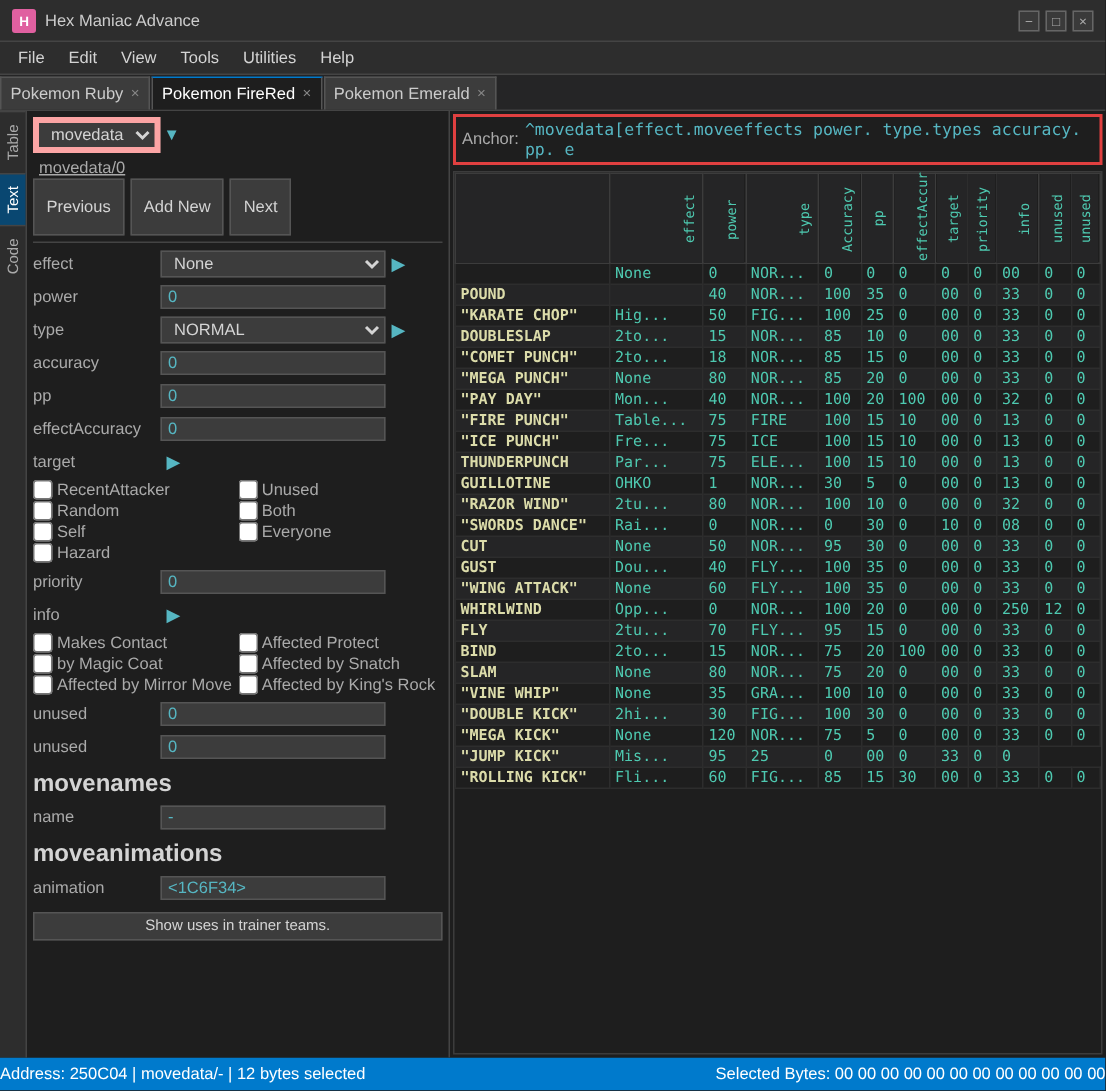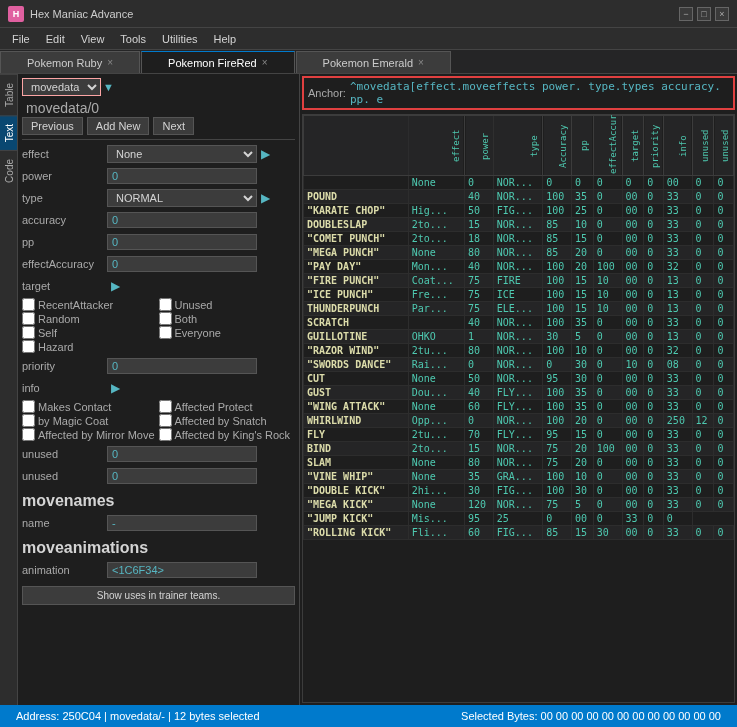--- a/index.html
+++ b/index.html
@@ -57,21 +57,21 @@
     
     #tabbar {
       background: #252526;
       height: 24px;
       display: flex;
       align-items: flex-end;
       border-bottom: 1px solid #444;
     }
     .tab {
       height: 22px;
-      padding: 0 26px;
+      padding: 0 6px;
       display: flex;
       align-items: center;
       gap: 5px;
       cursor: pointer;
       font-size: 11px;
       background: #3c3c3c;
       border: 1px solid #555;
       border-bottom: none;
       color: #ccc;
       margin-right: 1px;
@@ -112,44 +112,45 @@
     
     #leftpanel {
       width: 282px;
       background: #1e1e1e;
       border-right: 1px solid #444;
       overflow-y: auto;
       padding: 4px;
     }
     .dropdown-select {
       background: #3c3c3c;
-      border: 1px solid #fca5a5;
+      border: 4px solid #fca5a5;
       color: #d4d4d4;
       font-size: 11px;
       padding: 1px 4px;
       cursor: pointer;
     }
     .path-text {
-      font-size: 14px;
+      font-size: 11px;
       color: #aaa;
       padding: 1px 4px;
+      text-decoration: underline;
     }
     
     #navrow {
       display: flex;
       align-items: center;
       margin-bottom: 4px;
       gap: 4px;
     }
     .nav-btn {
       background: #3c3c3c;
       border: 1px solid #555;
       color: #d4d4d4;
       font-size: 11px;
-      padding: 2px 8px;
+      padding: 12px 8px;
       cursor: pointer;
     }
     
     .form-row {
       display: flex;
       align-items: center;
       margin-bottom: 2px;
       min-height: 20px;
     }
     .form-label {
@@ -271,21 +272,21 @@
     #datatable td.move-name {
       color: #dcdcaa;
       font-weight: bold;
     }
     
     #statusbar {
       height: 22px;
       background: #007acc;
       display: flex;
       align-items: center;
-      padding: 0 16px;
+      padding: 0 0;
       font-size: 11px;
       color: #fff;
       justify-content: space-between;
     }
     #leftpanel::-webkit-scrollbar { width: 6px; }
     #leftpanel::-webkit-scrollbar-track { background: #1e1e1e; }
     #leftpanel::-webkit-scrollbar-thumb { background: #555; }
     .divider-line {
       border: none;
       border-top: 1px solid #444;
@@ -630,21 +631,21 @@
                 <td>20</td>
                 <td>100</td>
                 <td>00</td>
                 <td>0</td>
                 <td>32</td>
                 <td>0</td>
                 <td>0</td>
               </tr>
               <tr>
                 <td class="move-name">"FIRE PUNCH"</td>
-                <td>Coat...</td>
+                <td>Table...</td>
                 <td>75</td>
                 <td>FIRE</td>
                 <td>100</td>
                 <td>15</td>
                 <td>10</td>
                 <td>00</td>
                 <td>0</td>
                 <td>13</td>
                 <td>0</td>
                 <td>0</td>
@@ -667,34 +668,20 @@
                 <td class="move-name">THUNDERPUNCH</td>
                 <td>Par...</td>
                 <td>75</td>
                 <td>ELE...</td>
                 <td>100</td>
                 <td>15</td>
                 <td>10</td>
                 <td>00</td>
                 <td>0</td>
                 <td>13</td>
-                <td>0</td>
-                <td>0</td>
-              </tr>
-              <tr>
-                <td class="move-name">SCRATCH</td>
-                <td></td>
-                <td>40</td>
-                <td>NOR...</td>
-                <td>100</td>
-                <td>35</td>
-                <td>0</td>
-                <td>00</td>
-                <td>0</td>
-                <td>33</td>
                 <td>0</td>
                 <td>0</td>
               </tr>
               <tr>
                 <td class="move-name">GUILLOTINE</td>
                 <td>OHKO</td>
                 <td>1</td>
                 <td>NOR...</td>
                 <td>30</td>
                 <td>5</td>

